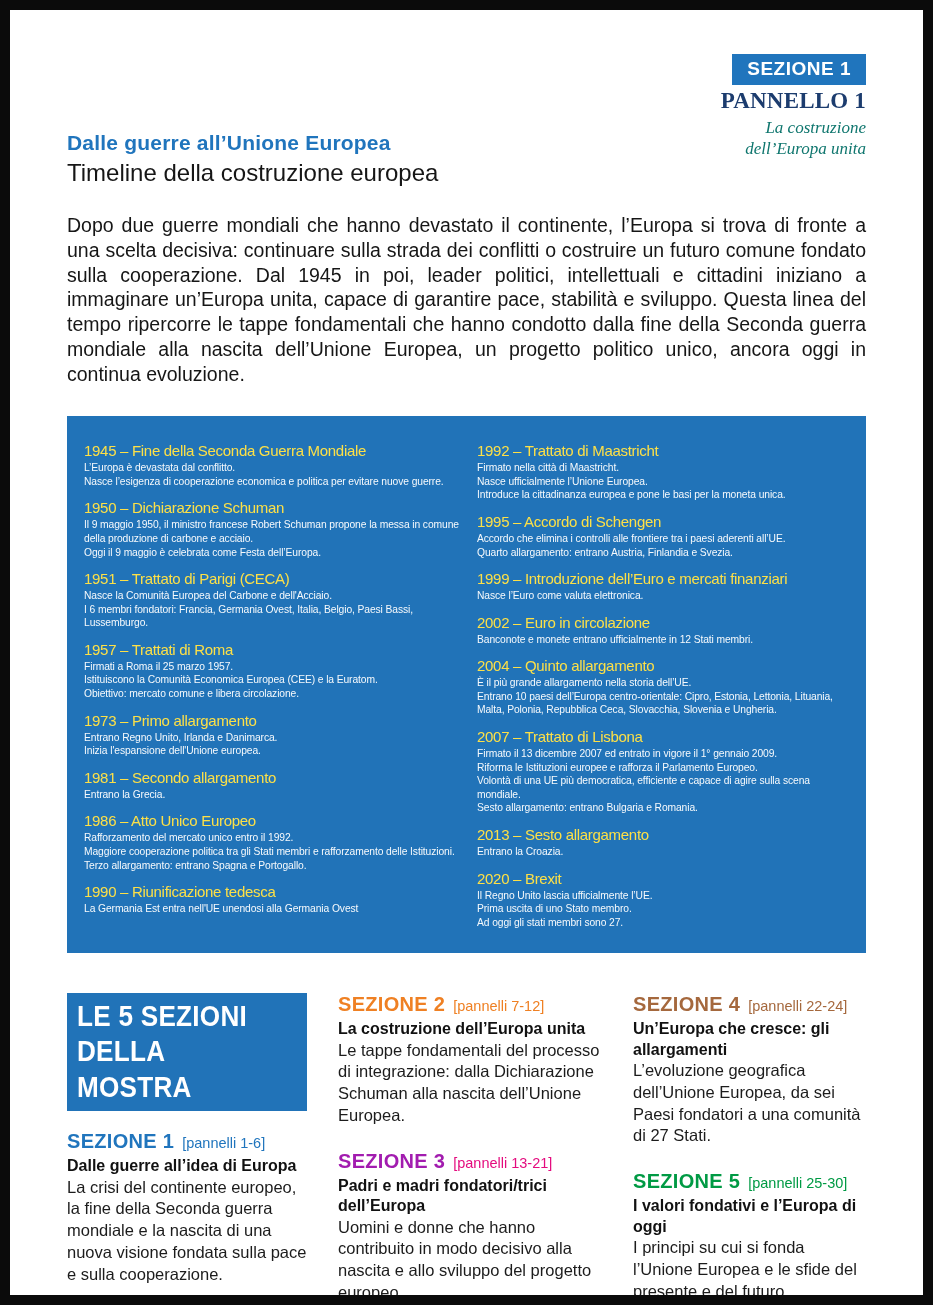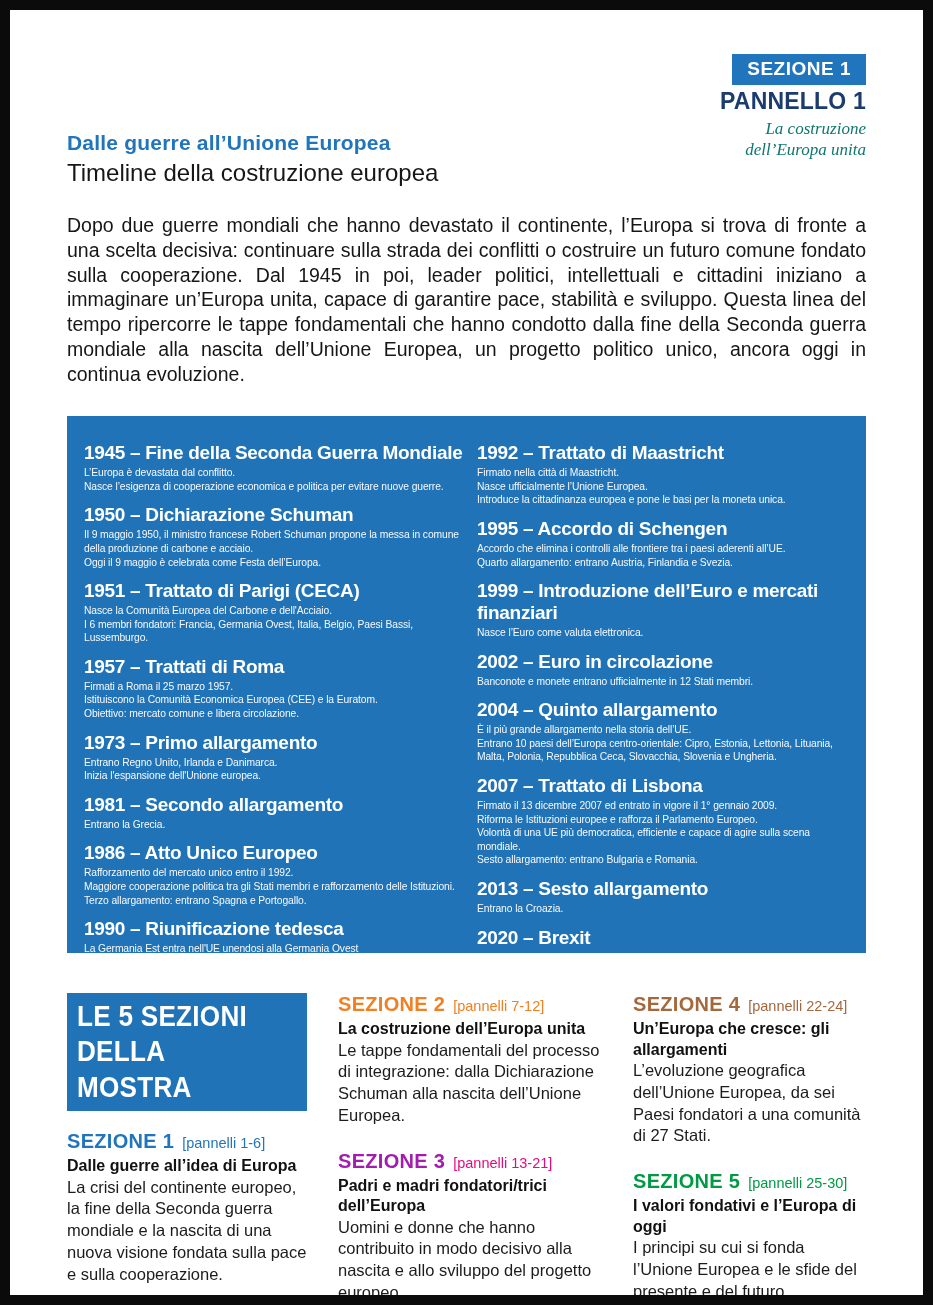--- a/index.html
+++ b/index.html
@@ -19,21 +19,21 @@
   }
   .content { position: relative; height: 100%; padding: 0 57px; }
 
   
   .panel-header { position: absolute; top: 44px; right: 57px; text-align: right; z-index: 2; }
   .badge {
     display: inline-block;
     color: #ffffff; font-weight: bold; font-size: 19px;
     padding: 4px 15px 5px; letter-spacing: 0.5px;
   }
-  .panel-label { font-size: 23px; font-weight: bold; margin-top: 3px; letter-spacing: 0.2px; }
+  .panel-label { font-size: 23px; font-weight: bold; margin-top: 3px; letter-spacing: 0.2px; font-family: Liberation Serif, serif; }
   .panel-subtitle { font-style: italic; font-size: 17px; line-height: 1.25; margin-top: 3px; white-space: pre-line; }
 
   
   .title-block { padding-top: 121px; }
   .main-title { margin: 0; font-size: 21px; font-weight: bold; letter-spacing: 0.2px; }
   .sub-title { margin: 4px 0 0; font-size: 24px; font-weight: normal; color: #161616; }
 
   
   .intro {
     margin-top: 26px;
@@ -44,22 +44,22 @@
   
   .timeline {
     margin-top: 30px;
     height: 537px;
     padding: 26px 10px 0 17px;
     display: grid; grid-template-columns: 1fr 1fr; column-gap: 14px;
     color: #ffffff;
   }
   .entry { margin-bottom: 11px; }
   .entry h3 {
-    margin: 0 0 2px; font-size: 19px; font-weight: bold;
-    letter-spacing: -0.3px; color: #ffffff;
+    margin: 0 0 2px; font-size: 15px; font-weight: normal;
+    letter-spacing: -0.3px; color: #fde047;
   }
   .tl-body {
     font-size: 10.3px; line-height: 1.32; letter-spacing: -0.1px;
     white-space: pre-line; color: rgba(255,255,255,0.96);
   }
 
   
   .bottom { margin-top: 40px; display: grid; grid-template-columns: 240px 264px 1fr; column-gap: 31px; }
   .mostra-box {
     height: 118px; margin-bottom: 19px;

